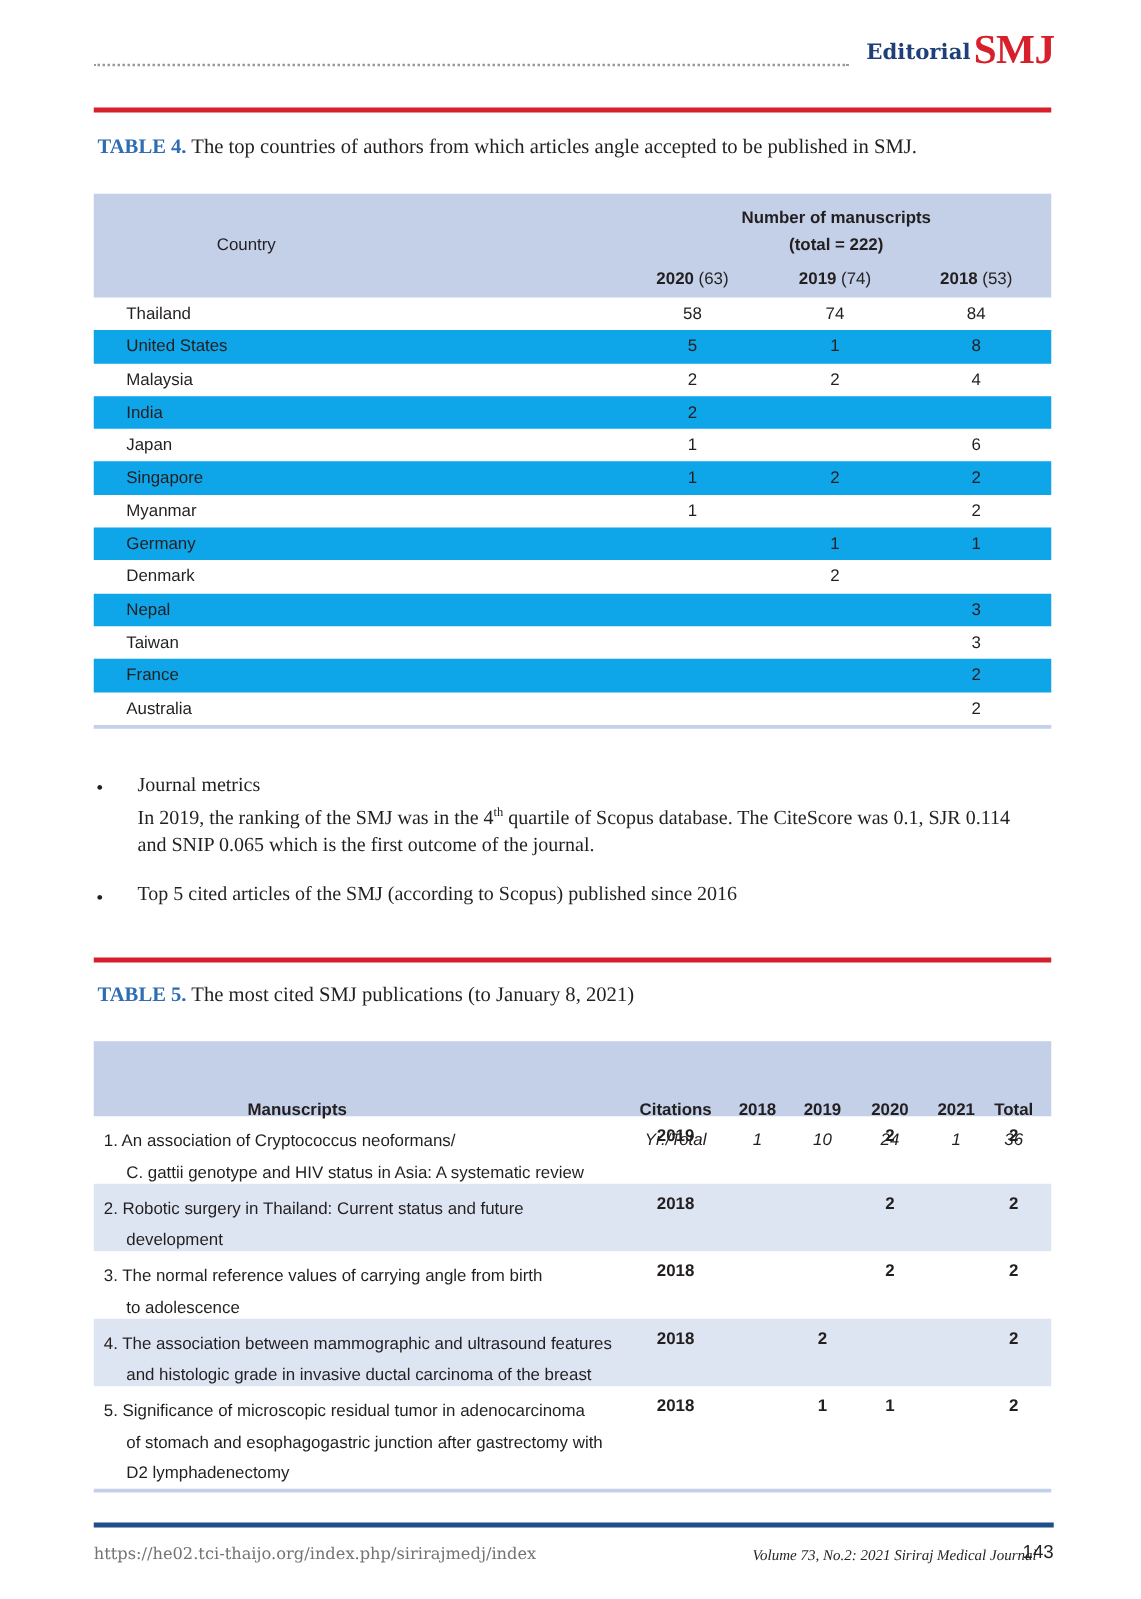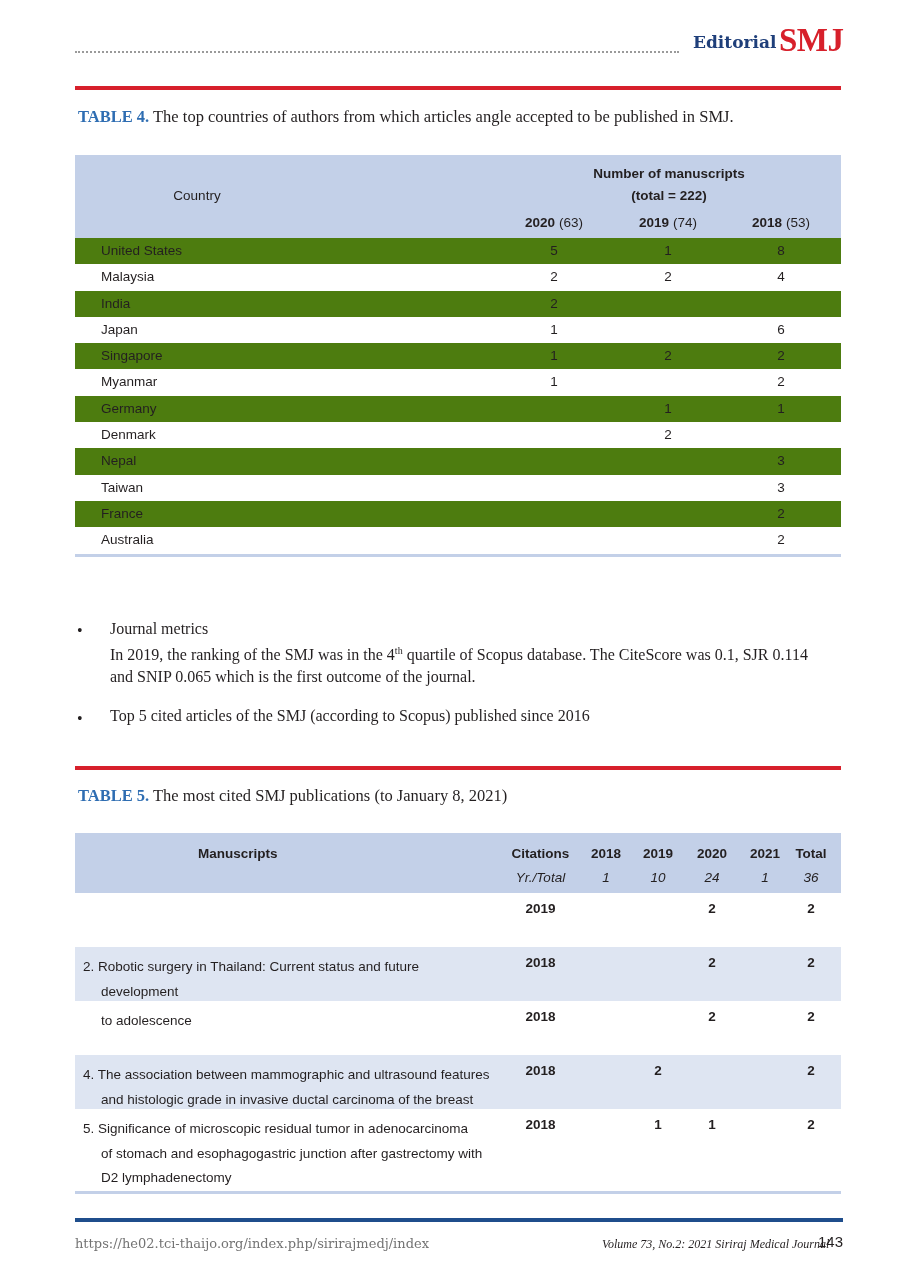--- a/index.html
+++ b/index.html
@@ -17,35 +17,35 @@
 
   
   .t4 { left: 75px; top: 155px; width: 766px; font-family: "Liberation Sans", sans-serif; font-size: 13.5px; color: #231f20; }
   .t4 .head { background: #c3d0e8; height: 83px; position: relative; }
   .t4 .head .country { position: absolute; left: 0; width: 244px; top: 33px; text-align: center; }
   .t4 .head .num1 { position: absolute; left: 444px; width: 300px; top: 11px; text-align: center; font-weight: bold; }
   .t4 .head .num2 { position: absolute; left: 444px; width: 300px; top: 33px; text-align: center; font-weight: bold; }
   .t4 .head .yr { position: absolute; top: 60px; width: 110px; text-align: center; }
   .t4 .head .yr b { font-weight: bold; }
   .t4 .row { height: 26.3px; position: relative; }
-  .t4 .row.alt { background: #4d7c0f; }
+  .t4 .row.alt { background: #0ea5e9; }
   .t4 .row span { position: absolute; top: 5px; }
   .t4 .row .name { left: 26px; }
   .t4 .row .c { width: 60px; text-align: center; }
   .t4 .bottom { height: 3px; background: #c3d0e8; }
 
   
   .bul { left: 77px; font-size: 16px; }
   .btxt { left: 110px; font-size: 16px; line-height: 22px; }
   sup { font-size: 10px; }
 
   
   .t5 { left: 75px; top: 833px; width: 766px; font-family: "Liberation Sans", sans-serif; font-size: 13.5px; color: #231f20; }
   .t5 .head { background: #c3d0e8; height: 60px; position: relative; }
-  .t5 .head span { position: absolute; }
+  .t5 .head span { position: absolute; margin-top: 34px; }
   .t5 .head .r1 { top: 13px; font-weight: bold; }
   .t5 .head .r2 { top: 37px; font-style: italic; }
   .t5 .cell { position: absolute; text-align: center; }
   .t5 .row { position: relative; }
   .t5 .row.alt { background: #dee5f2; }
   .t5 .row .title { position: absolute; left: 8px; top: 8px; line-height: 24.5px; width: 430px; }
   .t5 .row .title .ln2 { padding-left: 18px; display: block; }
   .t5 .row .b { position: absolute; top: 8px; font-weight: bold; text-align: center; }
   .t5 .bottom { height: 3px; background: #c3d0e8; }
 
@@ -70,20 +70,26 @@
 <div class="abs t4">
   <div class="head">
     <span class="country">Country</span>
     <span class="num1">Number of manuscripts</span>
     <span class="num2">(total = 222)</span>
     <span class="yr" style="left:424px"><b>2020</b><span> (63)</span></span>
     <span class="yr" style="left:538px"><b>2019</b><span> (74)</span></span>
     <span class="yr" style="left:651px"><b>2018</b><span> (53)</span></span>
   </div>
   <div id="t4rows">
+      <div class="row">
+        <span class="name">Thailand</span>
+        <span class="c" style="left: 449px;">58</span>
+        <span class="c" style="left: 563px;">74</span>
+        <span class="c" style="left: 676px;">84</span>
+      </div>
       <div class="row alt">
         <span class="name">United States</span>
         <span class="c" style="left: 449px;">5</span>
         <span class="c" style="left: 563px;">1</span>
         <span class="c" style="left: 676px;">8</span>
       </div>
       <div class="row">
         <span class="name">Malaysia</span>
         <span class="c" style="left: 449px;">2</span>
         <span class="c" style="left: 563px;">2</span>
@@ -179,20 +185,24 @@
     <span class="r1 cell" style="left:716px;width:40px">Total</span>
     <span class="r2 cell" style="left:428px;width:75px">Yr./Total</span>
     <span class="r2 cell" style="left:511px;width:40px">1</span>
     <span class="r2 cell" style="left:563px;width:40px">10</span>
     <span class="r2 cell" style="left:617px;width:40px">24</span>
     <span class="r2 cell" style="left:670px;width:40px">1</span>
     <span class="r2 cell" style="left:716px;width:40px">36</span>
   </div>
   <div id="t5rows">
       <div class="row" style="height: 54px;">
+        <div class="title">
+          <span style="display: block;">1.  An association of Cryptococcus neoformans/</span>
+          <span class="ln2">C. gattii genotype and HIV status in Asia: A systematic review</span>
+        </div>
         <span class="b" style="left: 428px; width: 75px;">2019</span>
         <span class="b" style="left: 511px; width: 40px;"></span>
         <span class="b" style="left: 563px; width: 40px;"></span>
         <span class="b" style="left: 617px; width: 40px;">2</span>
         <span class="b" style="left: 670px; width: 40px;"></span>
         <span class="b" style="left: 716px; width: 40px;">2</span>
       </div>
       <div class="row alt" style="height: 54px;">
         <div class="title">
           <span style="display: block;">2. Robotic surgery in Thailand: Current status and future</span>
@@ -200,20 +210,21 @@
         </div>
         <span class="b" style="left: 428px; width: 75px;">2018</span>
         <span class="b" style="left: 511px; width: 40px;"></span>
         <span class="b" style="left: 563px; width: 40px;"></span>
         <span class="b" style="left: 617px; width: 40px;">2</span>
         <span class="b" style="left: 670px; width: 40px;"></span>
         <span class="b" style="left: 716px; width: 40px;">2</span>
       </div>
       <div class="row" style="height: 54px;">
         <div class="title">
+          <span style="display: block;">3. The normal reference values of carrying angle from birth</span>
           <span class="ln2">to adolescence</span>
         </div>
         <span class="b" style="left: 428px; width: 75px;">2018</span>
         <span class="b" style="left: 511px; width: 40px;"></span>
         <span class="b" style="left: 563px; width: 40px;"></span>
         <span class="b" style="left: 617px; width: 40px;">2</span>
         <span class="b" style="left: 670px; width: 40px;"></span>
         <span class="b" style="left: 716px; width: 40px;">2</span>
       </div>
       <div class="row alt" style="height: 54px;">

